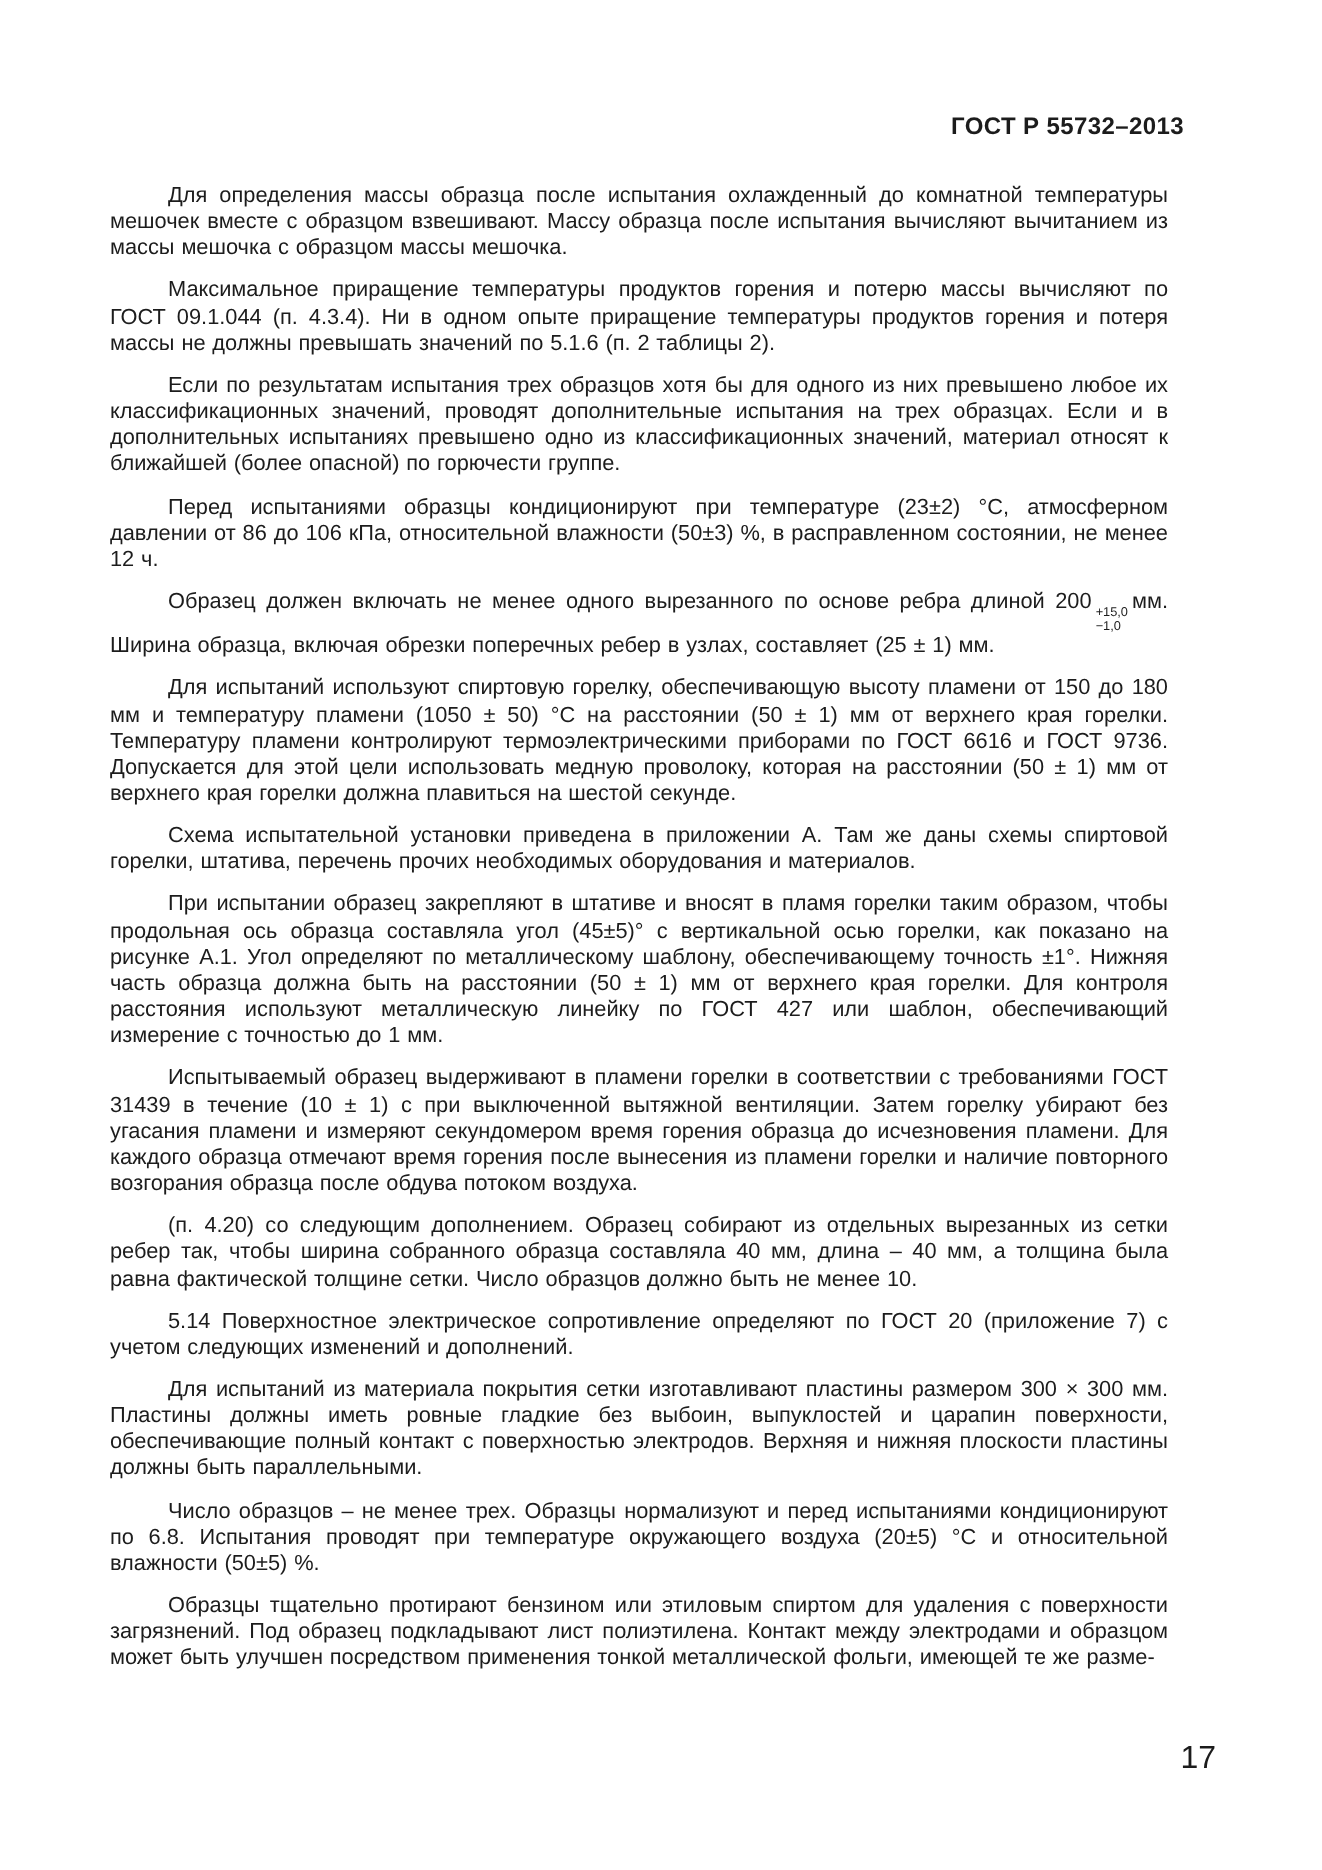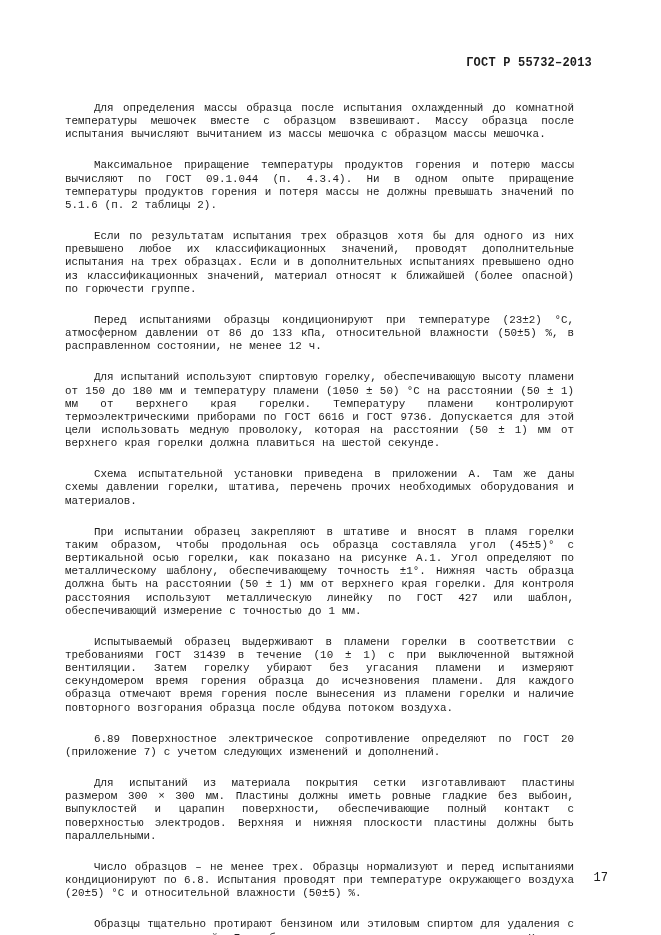--- a/index.html
+++ b/index.html
@@ -6,42 +6,42 @@
     margin: 0;
     padding: 0;
     background: #ffffff;
   }
   .page {
     position: relative;
     width: 661px;
     height: 935px;
     background: #ffffff;
     overflow: hidden;
-    font-family: Liberation Mono, monospace;
+    font-family: Liberation Sans, sans-serif;
     color: #1c1c1c;
   }
   .doc-header {
     position: absolute;
     top: 56px;
     left: 47px;
     width: 545px;
     text-align: right;
     font-size: 12px;
     font-weight: 700;
     letter-spacing: 0.2px;
     white-space: nowrap;
   }
   .doc-body {
     position: absolute;
     top: 84px;
     left: 47px;
     width: 545px;
   }
   .para {
-    margin: 18px;
+    margin: 8px;
     font-size: 10.9px;
     line-height: 13.15px;
     text-align: justify;
     text-indent: 29px;
     word-spacing: 0.4px;
   }
   .tol {
     display: inline-flex;
     flex-direction: column;
     justify-content: center;
@@ -51,38 +51,43 @@
     padding: 0 2px 0 2px;
     text-indent: 0;
     text-align: left;
   }
   .page-num {
     position: absolute;
     top: 871px;
     left: 47px;
     width: 561px;
     text-align: right;
-    font-size: 12px;
+    font-size: 16px;
   }
 </style>
 </head>
 <body>
 
 <div class="page">
   <div class="doc-header">ГОСТ Р 55732–2013</div>
 
   <div class="doc-body">
       <p class="para">Для определения массы образца после испытания охлажденный до комнатной температуры мешочек вместе с образцом взвешивают. Массу образца после испытания вычисляют вычитанием из массы мешочка с образцом массы мешочка.</p>
       <p class="para">Максимальное приращение температуры продуктов горения и потерю массы вычисляют по ГОСТ 09.1.044 (п. 4.3.4). Ни в одном опыте приращение температуры продуктов горения и потеря массы не должны превышать значений по 5.1.6 (п. 2 таблицы 2).</p>
       <p class="para">Если по результатам испытания трех образцов хотя бы для одного из них превышено любое их классификационных значений, проводят дополнительные испытания на трех образцах. Если и в дополнительных испытаниях превышено одно из классификационных значений, материал относят к ближайшей (более опасной) по горючести группе.</p>
-      <p class="para">Перед испытаниями образцы кондиционируют при температуре (23±2) °С, атмосферном давлении от 86 до 133 кПа, относительной влажности (50±5) %, в расправленном состоянии, не менее 12 ч.</p>
+      <p class="para">Перед испытаниями образцы кондиционируют при температуре (23±2) °С, атмосферном давлении от 86 до 106 кПа, относительной влажности (50±3) %, в расправленном состоянии, не менее 12 ч.</p>
+      <p class="para">Образец должен включать не менее одного вырезанного по основе ребра длиной 200<span class="tol">
+          <span class="tol-sup">+15,0</span>
+          <span class="tol-sub">−1,0</span>
+        </span>мм. Ширина образца, включая обрезки поперечных ребер в узлах, составляет (25 ± 1) мм.</p>
       <p class="para">Для испытаний используют спиртовую горелку, обеспечивающую высоту пламени от 150 до 180 мм и температуру пламени (1050 ± 50) °С на расстоянии (50 ± 1) мм от верхнего края горелки. Температуру пламени контролируют термоэлектрическими приборами по ГОСТ 6616 и ГОСТ 9736. Допускается для этой цели использовать медную проволоку, которая на расстоянии (50 ± 1) мм от верхнего края горелки должна плавиться на шестой секунде.</p>
-      <p class="para">Схема испытательной установки приведена в приложении А. Там же даны схемы давлении горелки, штатива, перечень прочих необходимых оборудования и материалов.</p>
+      <p class="para">Схема испытательной установки приведена в приложении А. Там же даны схемы спиртовой горелки, штатива, перечень прочих необходимых оборудования и материалов.</p>
       <p class="para">При испытании образец закрепляют в штативе и вносят в пламя горелки таким образом, чтобы продольная ось образца составляла угол (45±5)° с вертикальной осью горелки, как показано на рисунке А.1. Угол определяют по металлическому шаблону, обеспечивающему точность ±1°. Нижняя часть образца должна быть на расстоянии (50 ± 1) мм от верхнего края горелки. Для контроля расстояния используют металлическую линейку по ГОСТ 427 или шаблон, обеспечивающий измерение с точностью до 1 мм.</p>
       <p class="para">Испытываемый образец выдерживают в пламени горелки в соответствии с требованиями ГОСТ 31439 в течение (10 ± 1) с при выключенной вытяжной вентиляции. Затем горелку убирают без угасания пламени и измеряют секундомером время горения образца до исчезновения пламени. Для каждого образца отмечают время горения после вынесения из пламени горелки и наличие повторного возгорания образца после обдува потоком воздуха.</p>
-      <p class="para">6.89 Поверхностное электрическое сопротивление определяют по ГОСТ 20 (приложение 7) с учетом следующих изменений и дополнений.</p>
+      <p class="para">(п. 4.20) со следующим дополнением. Образец собирают из отдельных вырезанных из сетки ребер так, чтобы ширина собранного образца составляла 40 мм, длина – 40 мм, а толщина была равна фактической толщине сетки. Число образцов должно быть не менее 10.</p>
+      <p class="para">5.14 Поверхностное электрическое сопротивление определяют по ГОСТ 20 (приложение 7) с учетом следующих изменений и дополнений.</p>
       <p class="para">Для испытаний из материала покрытия сетки изготавливают пластины размером 300 × 300 мм. Пластины должны иметь ровные гладкие без выбоин, выпуклостей и царапин поверхности, обеспечивающие полный контакт с поверхностью электродов. Верхняя и нижняя плоскости пластины должны быть параллельными.</p>
       <p class="para">Число образцов – не менее трех. Образцы нормализуют и перед испытаниями кондиционируют по 6.8. Испытания проводят при температуре окружающего воздуха (20±5) °С и относительной влажности (50±5) %.</p>
       <p class="para">Образцы тщательно протирают бензином или этиловым спиртом для удаления с поверхности загрязнений. Под образец подкладывают лист полиэтилена. Контакт между электродами и образцом может быть улучшен посредством применения тонкой металлической фольги, имеющей те же разме-</p>
     </div>
 
   <div class="page-num">17</div>
 </div>
 
 </body></html>

